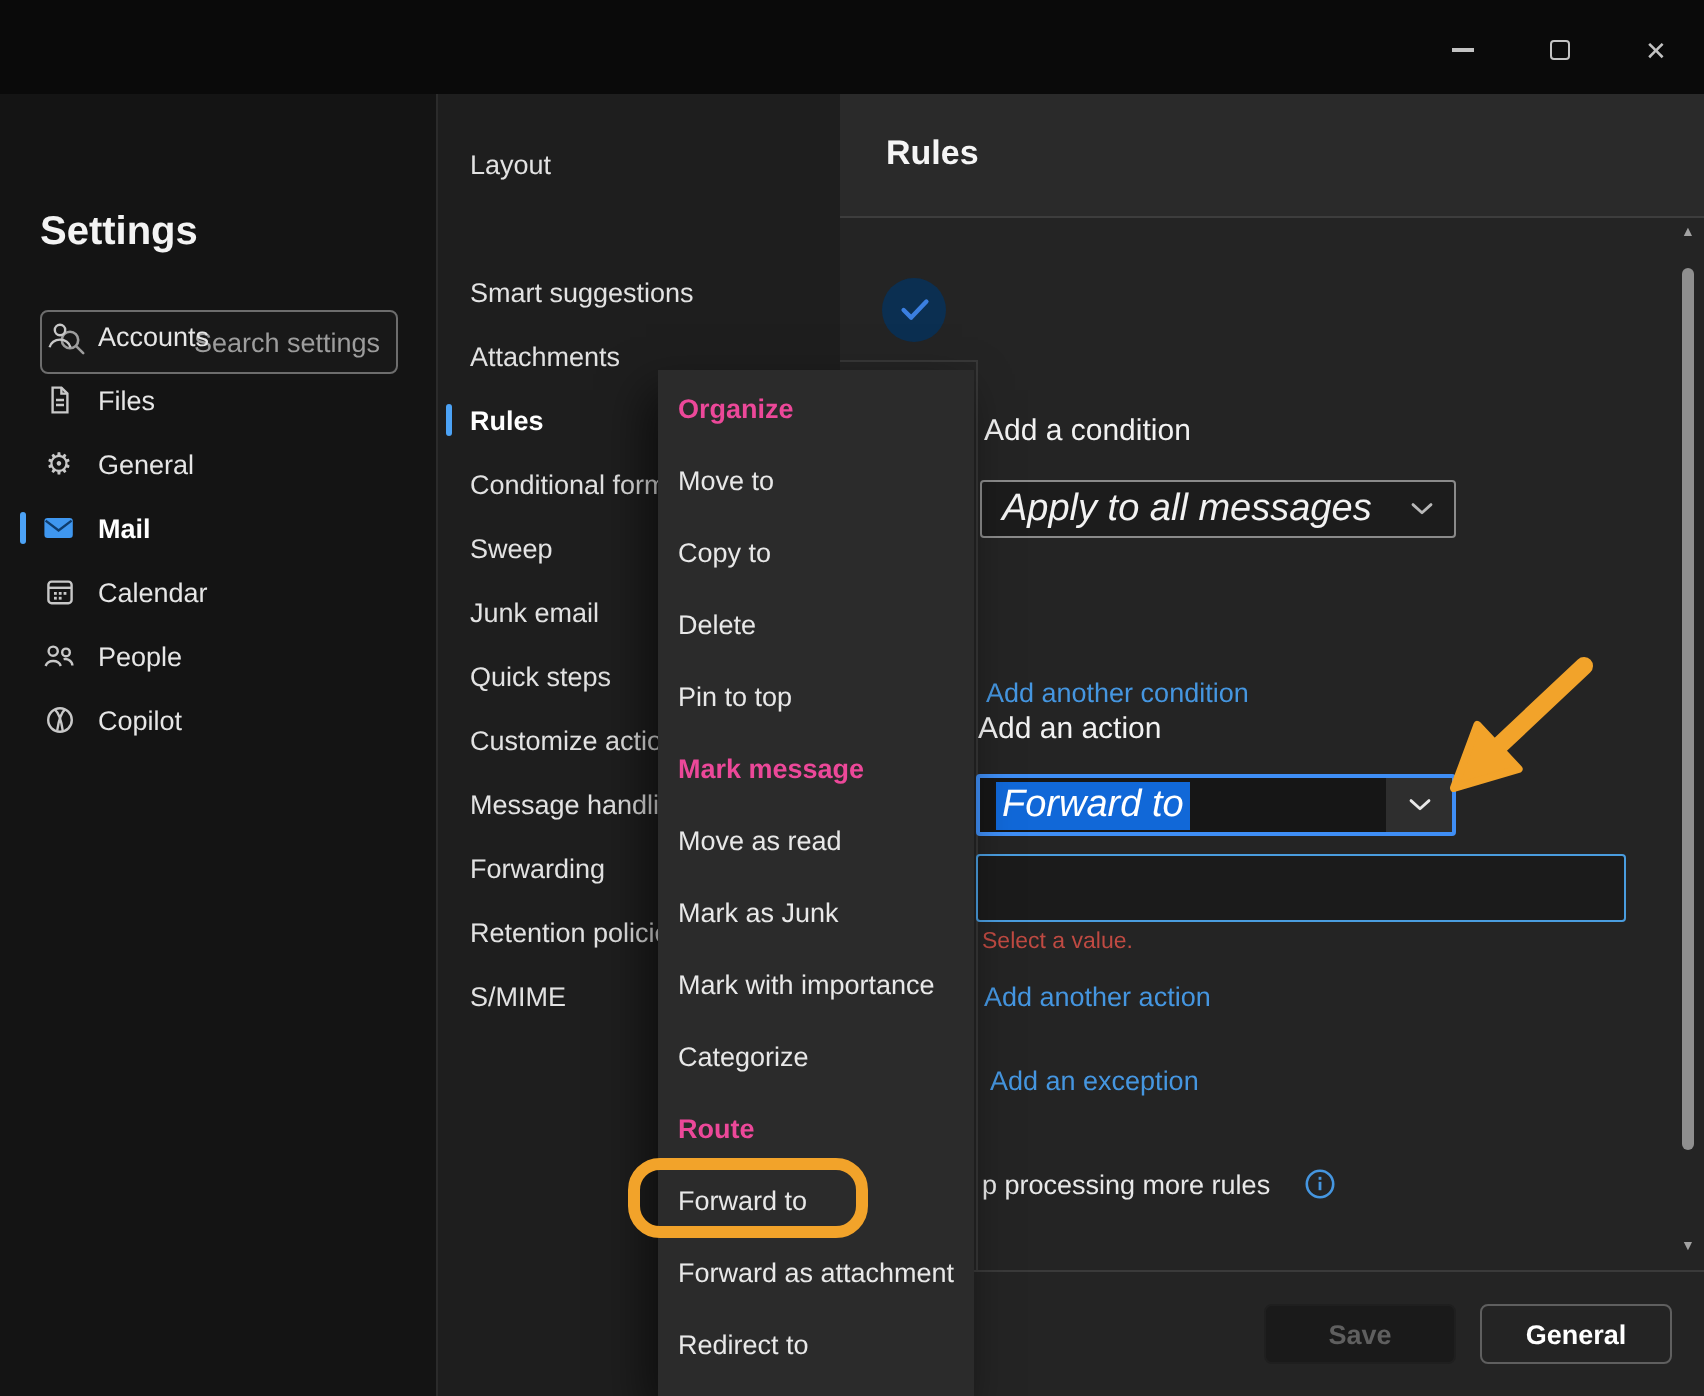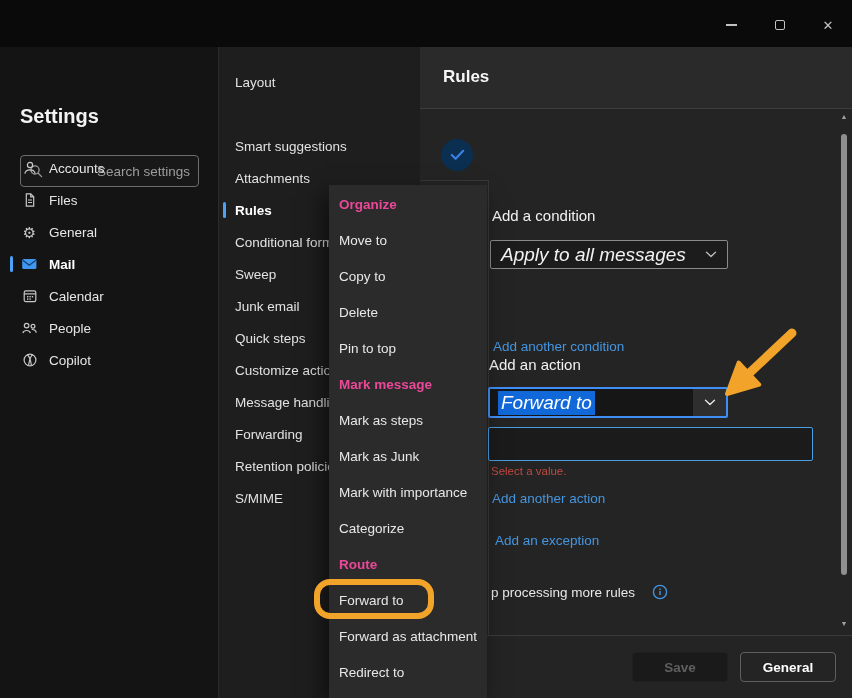--- a/index.html
+++ b/index.html
@@ -294,21 +294,21 @@
     <div class="sb-arrow sb-down">▼</div>
   </div>
 
   <div class="menu">
     <div class="menu-entry hdr" style="top:1px;">Organize</div>
     <div class="menu-entry" style="top:37px;">Move to</div>
     <div class="menu-entry" style="top:73px;">Copy to</div>
     <div class="menu-entry" style="top:109px;">Delete</div>
     <div class="menu-entry" style="top:145px;">Pin to top</div>
     <div class="menu-entry hdr" style="top:181px;">Mark message</div>
-    <div class="menu-entry" style="top:217px;">Mark as steps</div>
+    <div class="menu-entry" style="top:217px;">Move as read</div>
     <div class="menu-entry" style="top:253px;">Mark as Junk</div>
     <div class="menu-entry" style="top:289px;">Mark with importance</div>
     <div class="menu-entry" style="top:325px;">Categorize</div>
     <div class="menu-entry hdr" style="top:361px;">Route</div>
     <div class="menu-entry" style="top:397px;">Forward to</div>
     <div class="menu-entry" style="top:433px;">Forward as attachment</div>
     <div class="menu-entry" style="top:469px;">Redirect to</div>
   </div>
 
   <div class="ann-rect"></div>

